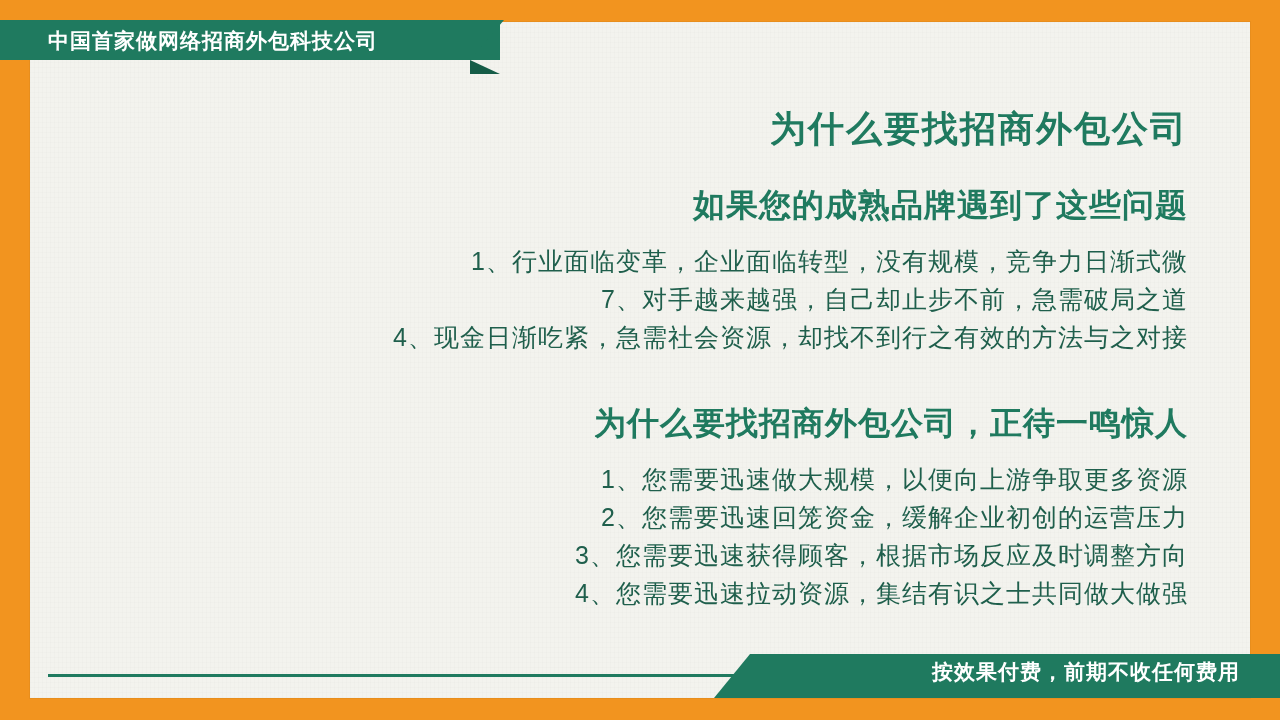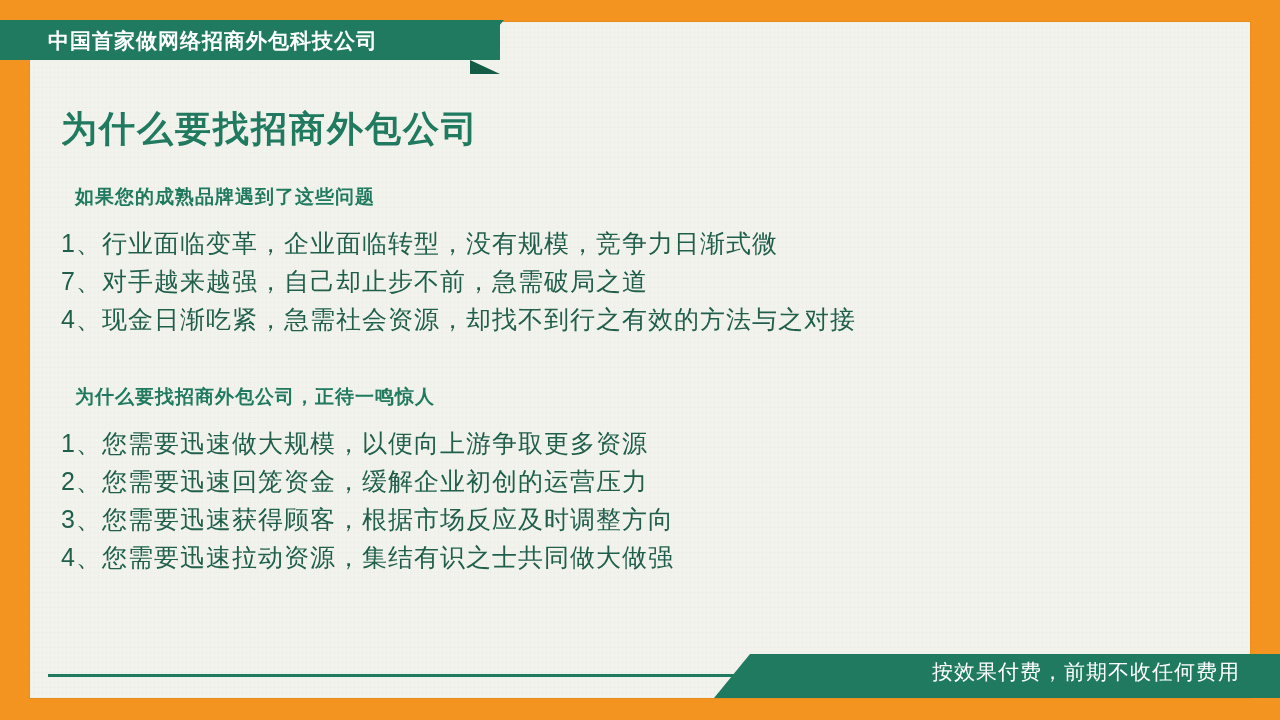--- a/index.html
+++ b/index.html
@@ -108,47 +108,48 @@
     width: 700px;
     height: 3px;
     background: #1f7a5f;
     z-index: 3;
   }
   .bottom-ribbon-text {
     position: absolute;
     right: 40px;
     bottom: 34px;
     font-size: 21px;
-    font-weight: normal;
+    font-weight: bold;
     color: #ffffff;
     letter-spacing: 1px;
     z-index: 6;
     white-space: nowrap;
   }
 
   
   .content {
     position: absolute;
-    left: 61px;
+    left: 78px;
     top: 105px;
     width: 1110px;
     z-index: 3;
+    text-align: right;
   }
   .title {
     font-size: 36px;
     font-weight: bold;
     color: #1f7a5f;
     letter-spacing: 2px;
     margin: 0 0 30px 0;
   }
   .section {
     margin-bottom: 10px;
   }
   .section-heading {
-    font-size: 19px;
+    font-size: 32px;
     font-weight: bold;
     color: #1f7a5f;
     letter-spacing: 1px;
     margin: 0 0 14px 14px;
   }
   .bullet-list {
     list-style: none;
     margin: 0;
     padding: 0;
   }

